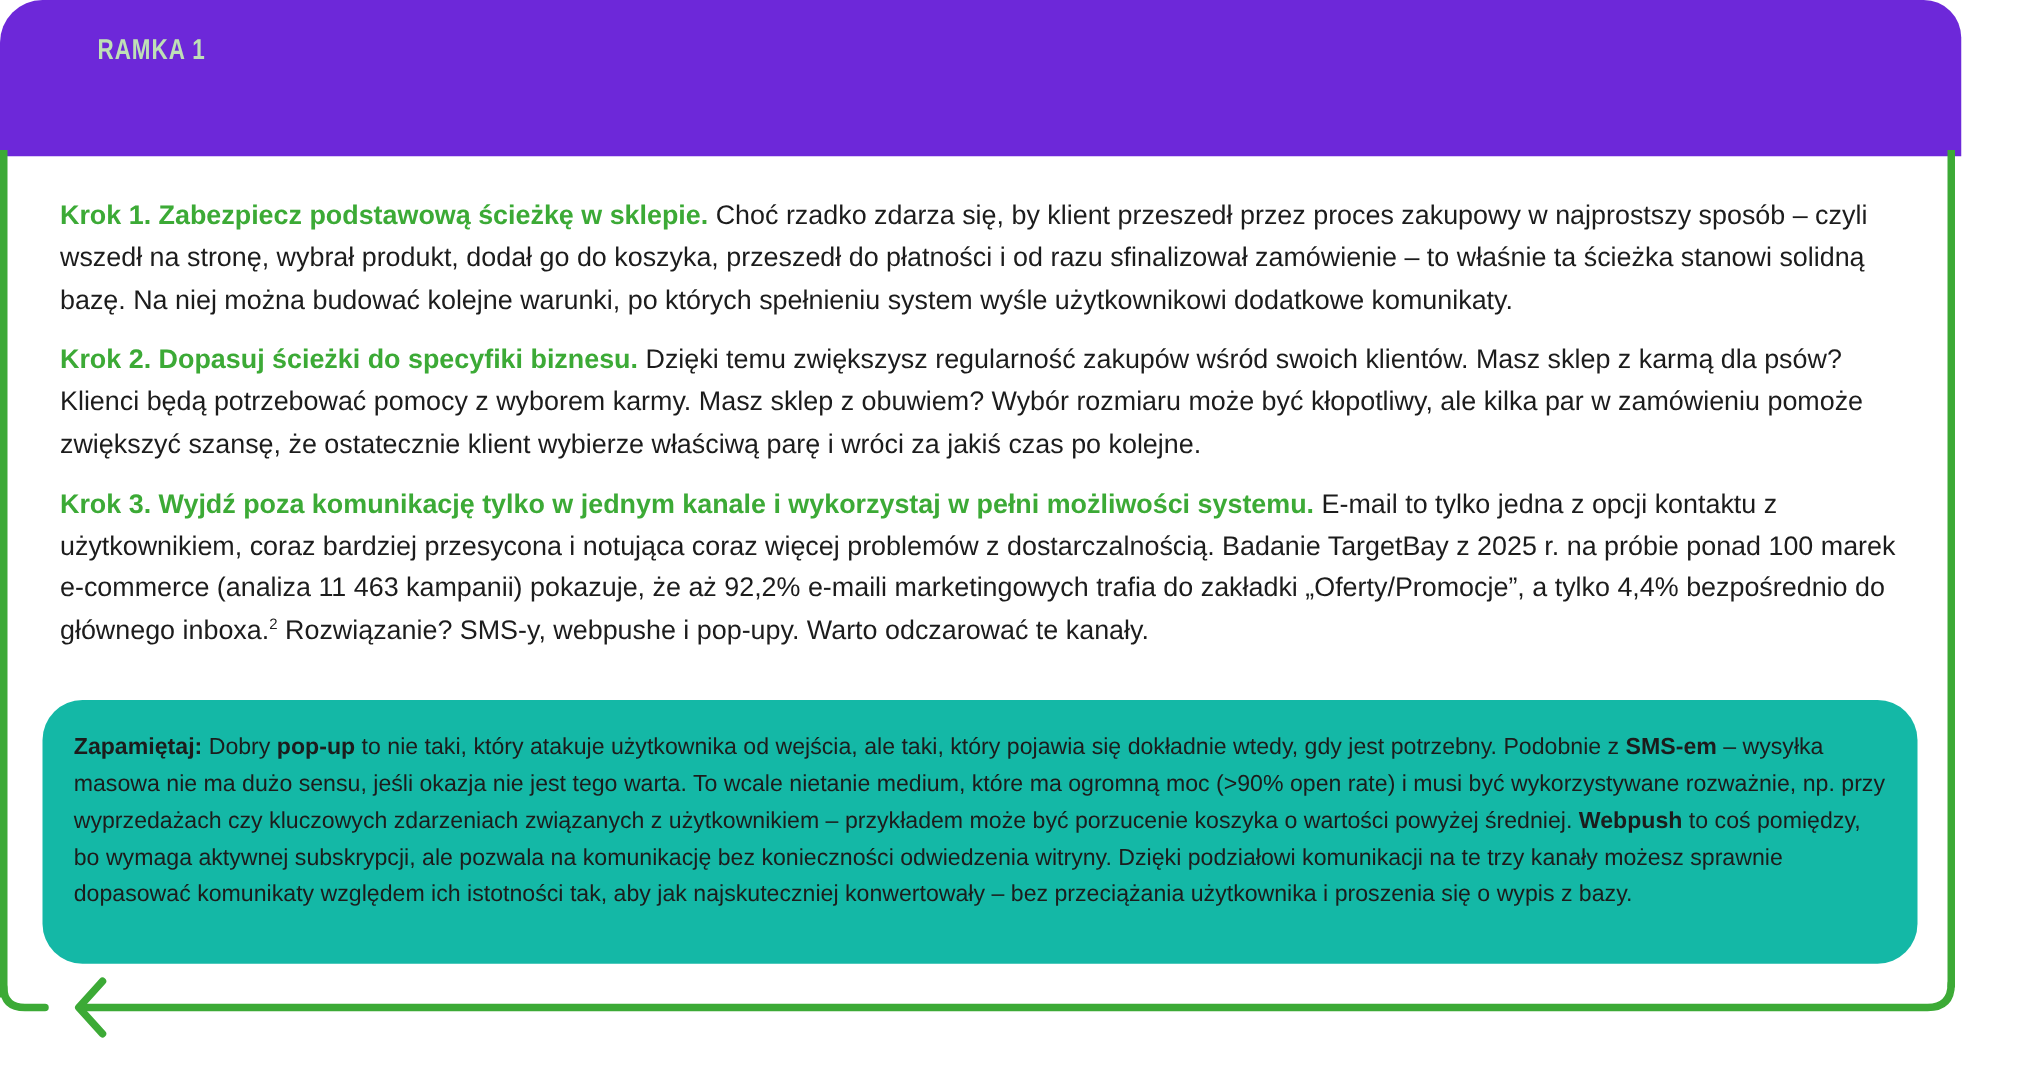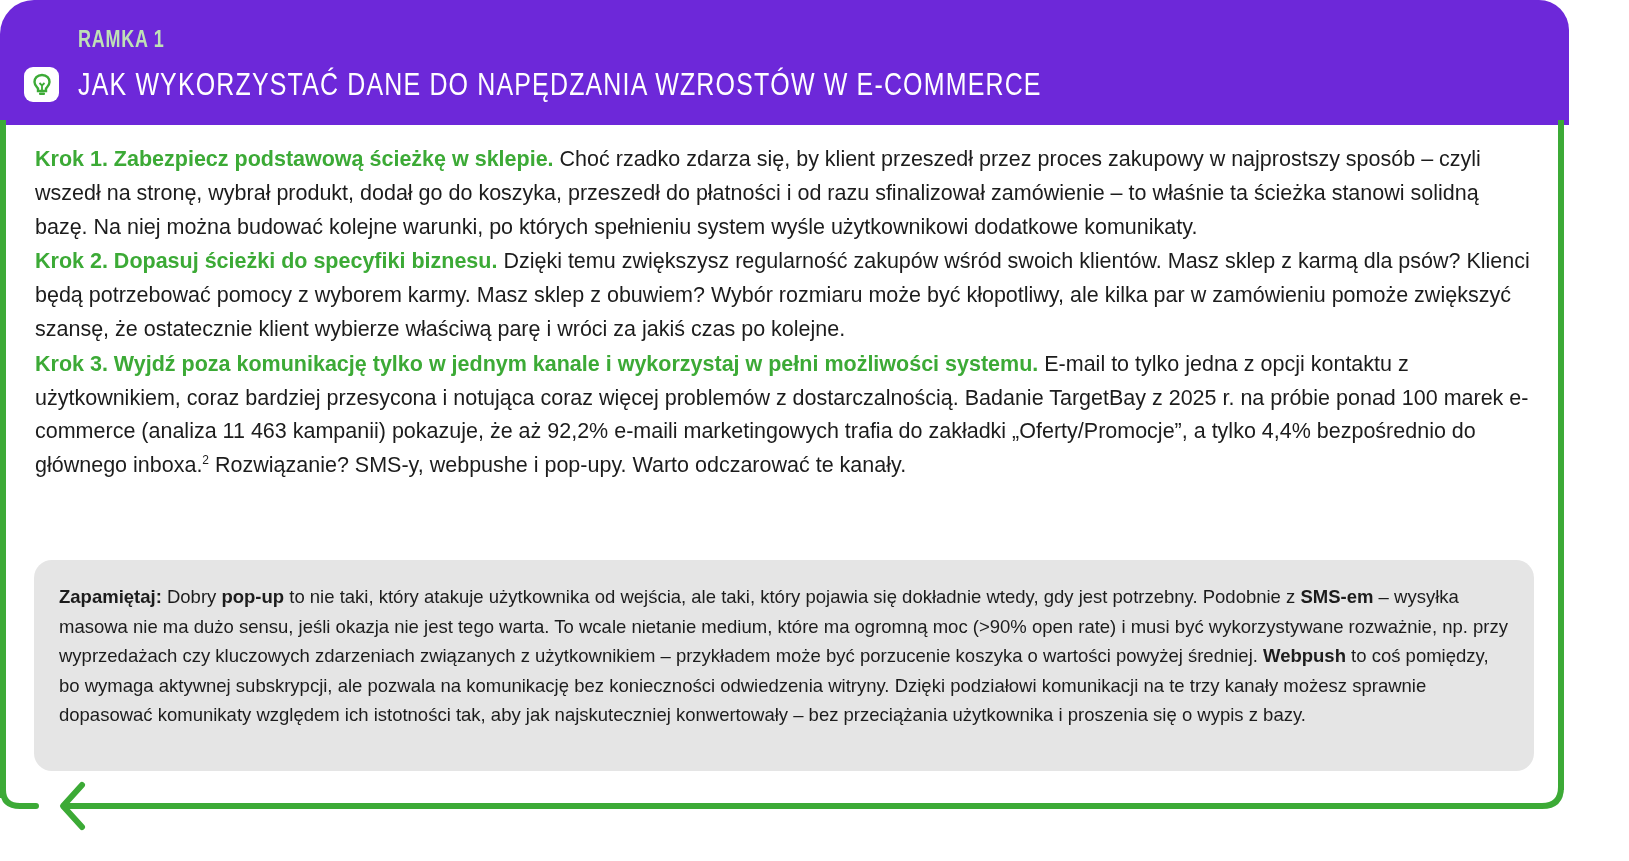--- a/index.html
+++ b/index.html
@@ -24,46 +24,36 @@
     margin-left: 19px; font-family: "Liberation Sans", sans-serif; font-size: 32px; color: #ffffff;
     letter-spacing: 1.5px; transform: scaleX(0.78); transform-origin: left; white-space: nowrap;
   }
   .left-border { position: absolute; left: 0; top: 120px; width: 6px; height: 678px; background: #3caa36; }
   .right-border { position: absolute; left: 1558px; top: 120px; width: 6px; height: 670px; background: #3caa36; }
   svg.lines { position: absolute; left: 0; top: 0; }
   .text {
     position: absolute; left: 34px; top: 142px; width: 1500px; font-family: "Liberation Sans", sans-serif;
     font-size: 21.5px; line-height: 33.8px; color: #1c1c1c;
   }
-  .text p { margin: 1px; }
+  .text p { margin: 14px; }
   .step { color: #3caa36; font-weight: bold; }
   .callout {
-    position: absolute; left: 34px; top: 560px; width: 1500px; height: 211px; background: #e5e5e5;
-    border-radius: 18px; box-sizing: border-box; padding: 22px 24px 0 25px;
+    position: absolute; left: 34px; top: 560px; width: 1500px; height: 211px; background: #14b8a6;
+    border-radius: 32px; box-sizing: border-box; padding: 22px 24px 0 25px;
     font-family: "Liberation Sans", sans-serif; font-size: 18.5px; line-height: 29.5px; color: #1c1c1c;
   }
   .callout b { font-weight: bold; }
   sup { font-size: 12px; line-height: 0; }
 </style>
 </head>
 <body>
 
 <div class="frame">
   <div class="header">
     <div class="ramka-label">RAMKA 1</div>
-    <div class="title-row">
-      <div class="bulb-box">
-        <svg width="20" height="24" viewBox="0 0 20 24">
-          <path d="M10 2 C5 2 2.5 5.5 2.5 9 C2.5 12 4.5 13.5 6 15.5 L6 18 L14 18 L14 15.5 C15.5 13.5 17.5 12 17.5 9 C17.5 5.5 15 2 10 2 Z" fill="none" stroke="#3caa36" stroke-width="2.4"></path>
-          <path d="M7.5 10 L10 12.5 L12.5 10 M10 12.5 L10 17" fill="none" stroke="#3caa36" stroke-width="1.8"></path>
-          <rect x="7" y="19.5" width="6" height="2.5" rx="1" fill="#3caa36"></rect>
-        </svg>
-      </div>
-      <div class="title">JAK WYKORZYSTAĆ DANE DO NAPĘDZANIA WZROSTÓW W E-COMMERCE</div>
-    </div>
   </div>
 
   <div class="left-border"></div>
   <div class="right-border"></div>
 
   <svg class="lines" width="1569" height="861">
     <path d="M3 790 Q3 806 20 806 L36 806" fill="none" stroke="#3caa36" stroke-width="6" stroke-linecap="round"></path>
     <path d="M64 806 L1542 806 Q1561 806 1561 787" fill="none" stroke="#3caa36" stroke-width="6" stroke-linecap="round"></path>
     <path d="M82 785 L63 806 L82 827" fill="none" stroke="#3caa36" stroke-width="6" stroke-linecap="round" stroke-linejoin="round"></path>
   </svg>

